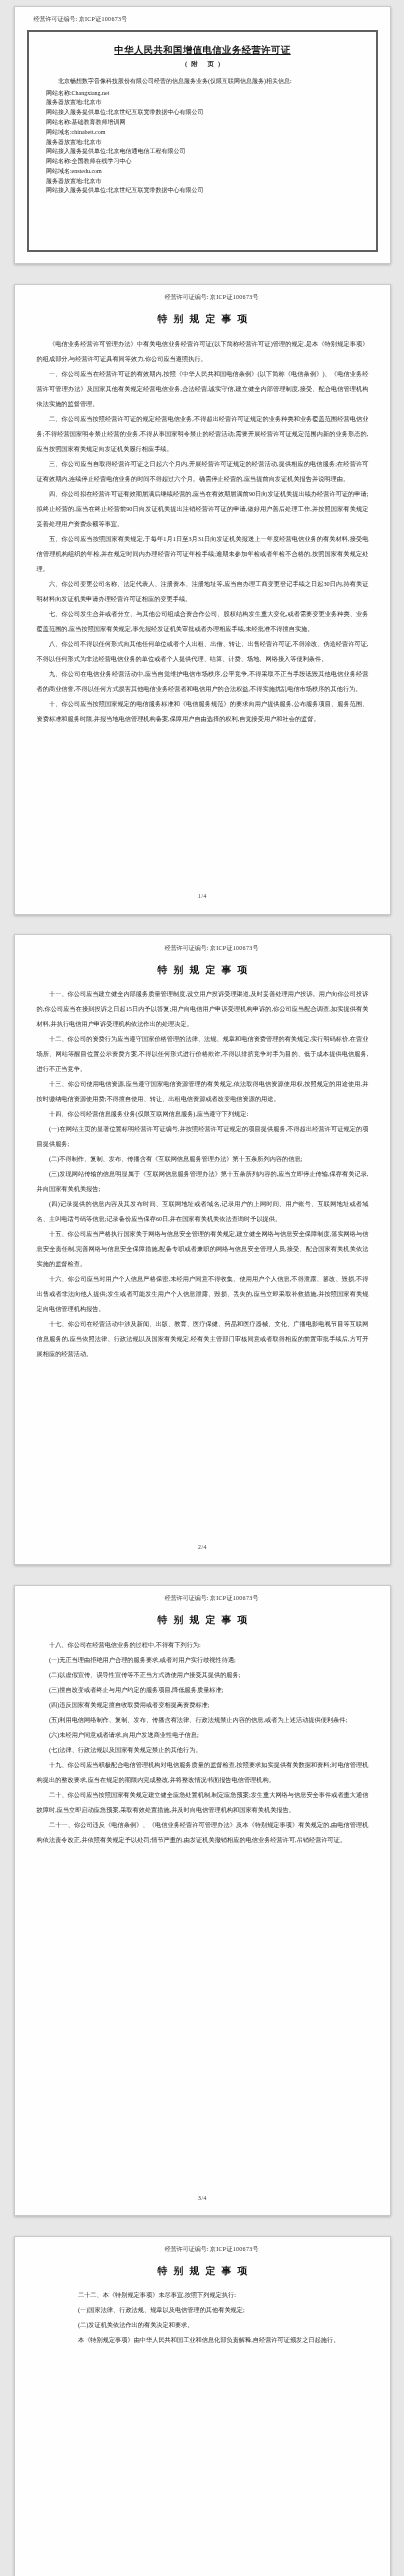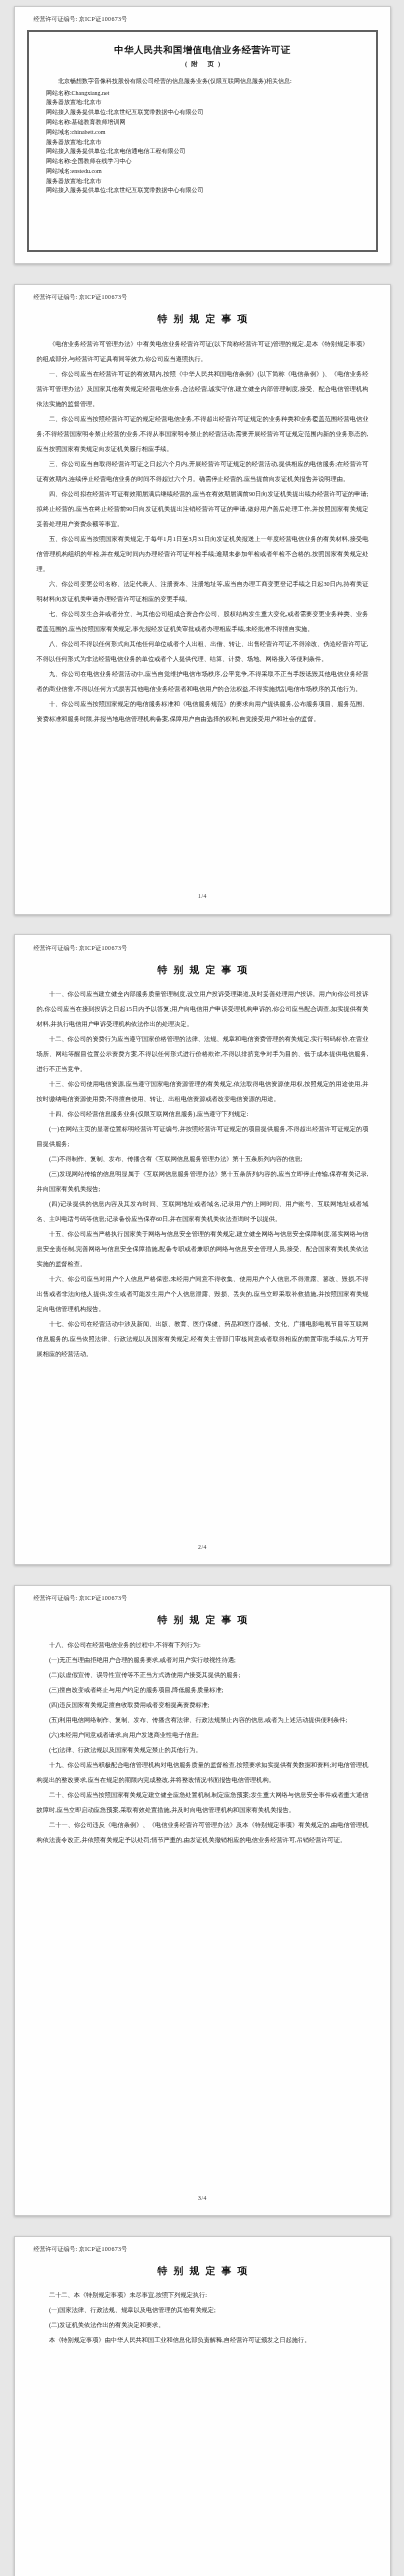--- a/index.html
+++ b/index.html
@@ -20,21 +20,21 @@
   .page {
     width: 377px;
     background: #fefefe;
     border: 0.5px solid #c9c9c9;
     box-shadow: 0 0.5px 2.6px rgba(0,0,0,.22);
     box-sizing: border-box;
     display: flex;
     flex-direction: column;
   }
   .cert-page { height: 258px; }
-  .prov-page { height: 631px; }
+  .prov-page { height: 631px; align-items: center; }
 
   .page-header {
     padding: 8.2px 0 0 18.5px;
     font-size: 6px;
     color: #3d3d3d;
     white-space: nowrap;
   }
   .page-header .num { margin-left: 1.5px; letter-spacing: 0.3px; color: #303030; }
 
   
@@ -44,20 +44,21 @@
     border: 2.1px double #606060;
     padding: 7.2px 16.5px 9.3px;
   }
   .cert-title {
     margin: 5.2px 0 3.1px;
     text-align: center;
     font-size: 9.3px;
     font-weight: bold;
     color: #151515;
     letter-spacing: 0.5px;
+    text-decoration: underline;
   }
   .cert-subtitle {
     text-align: center;
     font-size: 6.4px;
     font-weight: bold;
     letter-spacing: 4.1px;
     padding-left: 4.1px;
     margin-bottom: 8.2px;
     color: #1e1e1e;
   }

